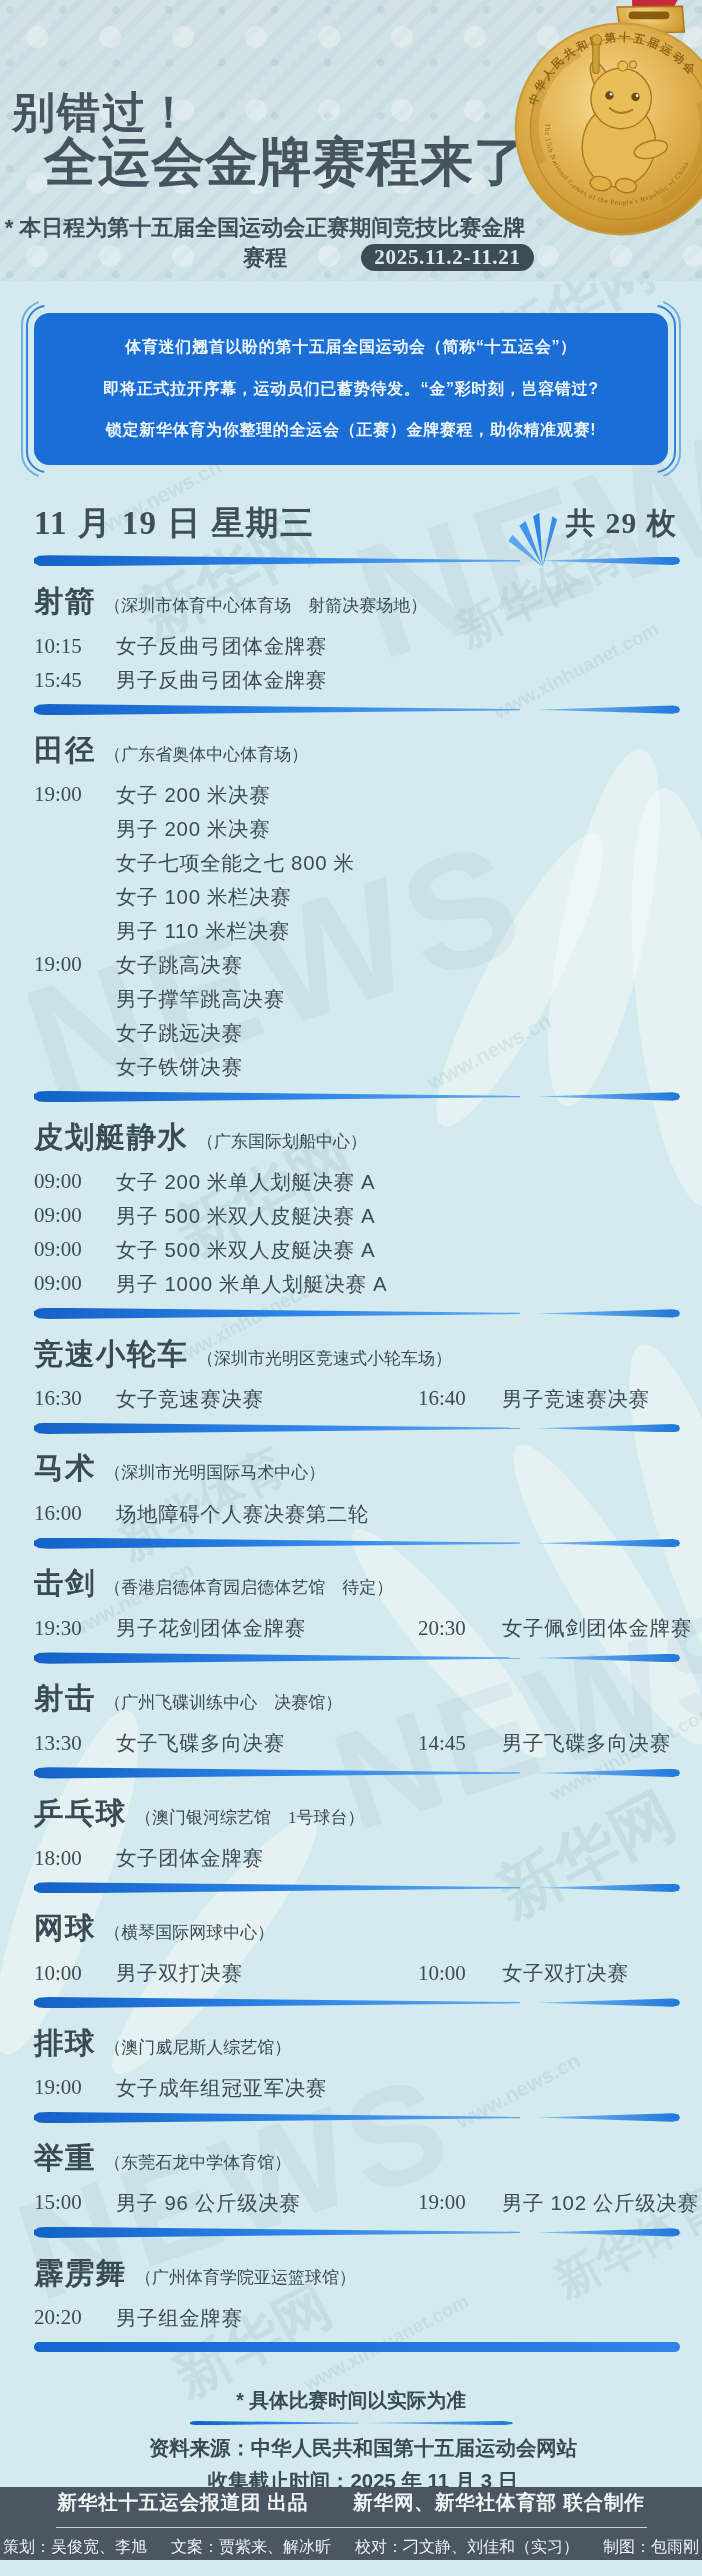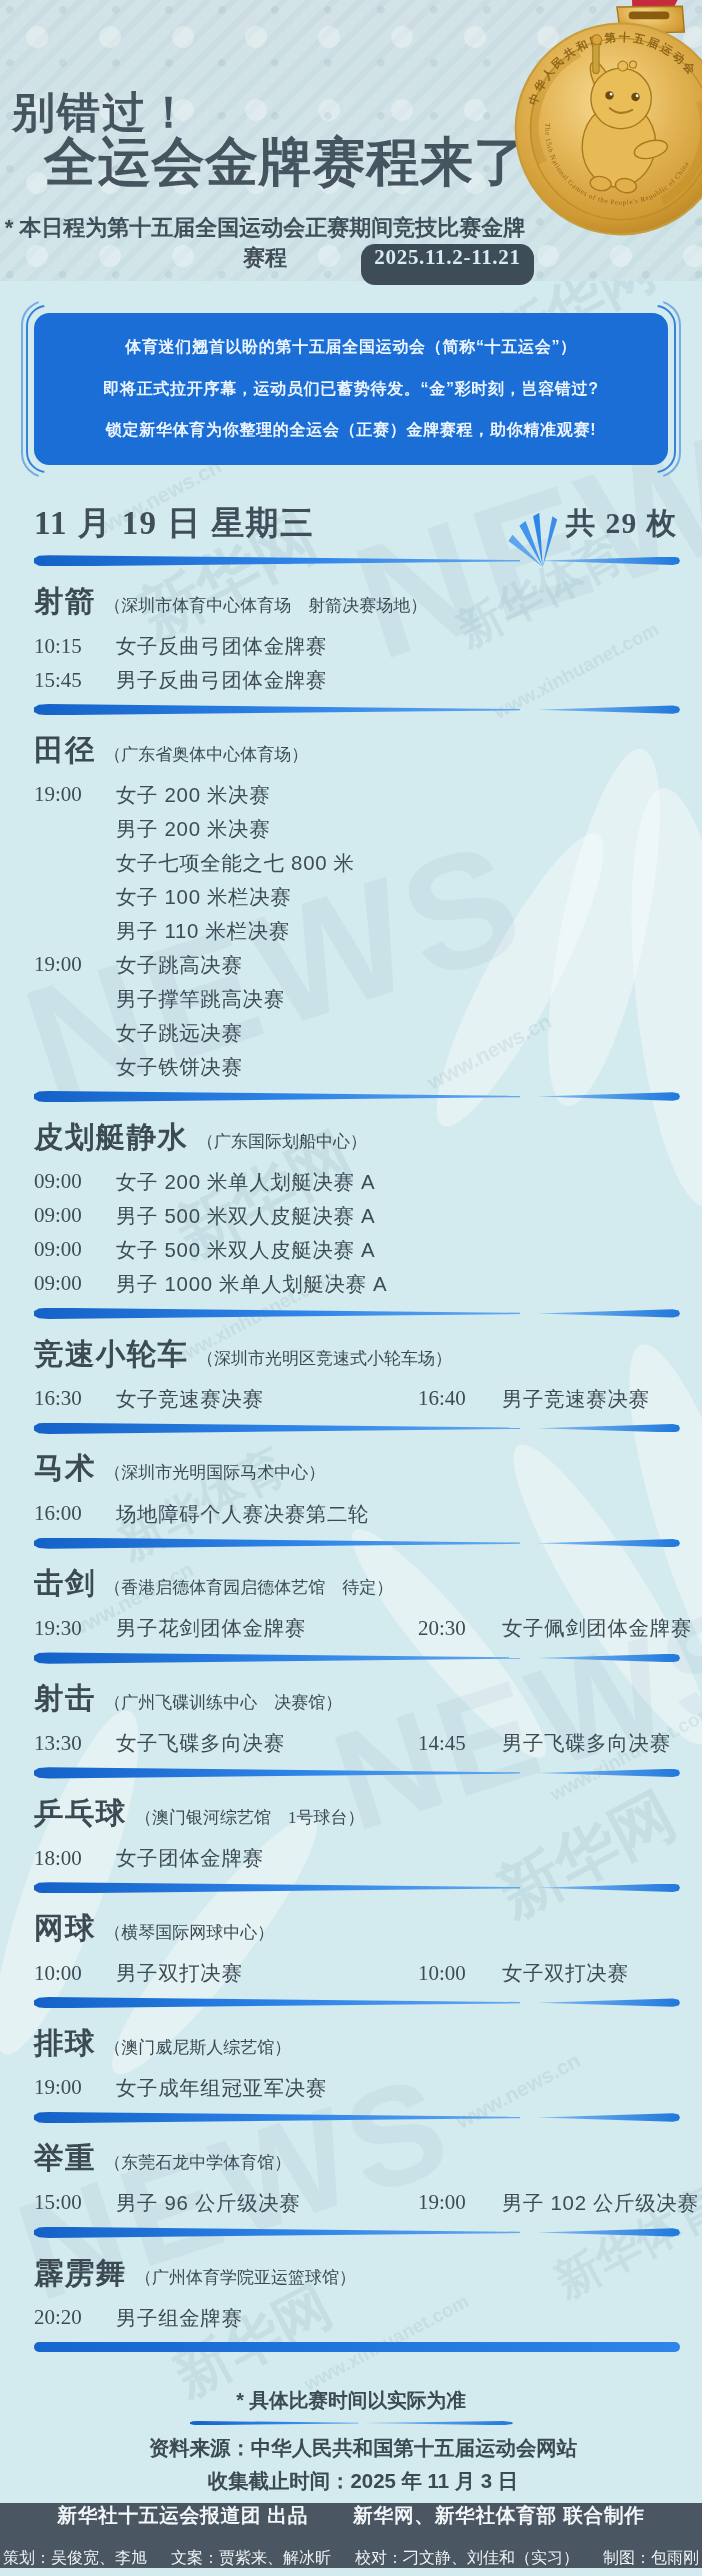--- a/index.html
+++ b/index.html
@@ -21,21 +21,21 @@
       radial-gradient(circle at 9.8px 9.8px, rgba(120,158,170,.16) 3.5px, transparent 4.2px),
       radial-gradient(circle at 37px 37px, rgba(255,255,255,.30) 10.5px, transparent 11.2px),
       repeating-linear-gradient(135deg, rgba(140,178,190,.10) 0 6.3px, transparent 6.3px 18px),
       linear-gradient(#d2e2e6,#d1e5e9);
     background-size:53px 53px,73px 73px,auto,auto;}
   .head-col{position:absolute;left:12px;top:89px;width:530px;}
   .title-l1{font-size:43px;line-height:46px;font-weight:900;color:#45545f;letter-spacing:2.1px;}
   .title-l2{font-size:53px;line-height:53px;font-weight:900;color:#45545f;letter-spacing:0.7px;margin-left:32px;}
   .subtitle{position:absolute;left:0;top:213px;width:530px;text-align:center;
     font-size:22px;font-weight:700;color:#3f4e58;}
-  .badge{position:absolute;left:361px;top:244px;height:41px;line-height:27px;padding:0 13.3px;
+  .badge{position:absolute;left:361px;top:244px;height:27px;line-height:27px;padding:0 13.3px;
     background:#3e4c57;border-radius:14px;color:#d9edf0;
     font-family:"Liberation Serif",serif;font-weight:700;font-size:21px;letter-spacing:0.7px;}
   .medal{position:absolute;left:503px;top:-15.5px;width:211px;height:267px;}
   
   .intro-wrap{position:relative;margin:32px 34px 0;height:152px;z-index:1;}
   .ring{position:absolute;border:2.1px solid rgba(26,110,214,.85);border-radius:21px;pointer-events:none;}
   .ring.r1{inset:-7.7px;}
   .ring.r2{inset:-13.3px;border-color:rgba(26,110,214,.5);border-radius:25px;}
   .ring.clipL{clip-path:inset(-4.2px calc(100% - 18px) -4.2px -4.2px);}
   .ring.clipR{clip-path:inset(-4.2px -4.2px -4.2px calc(100% - 18px));}
@@ -75,21 +75,21 @@
   .note-block{position:absolute;left:0;top:2387px;width:702px;text-align:center;z-index:1;}
   .note{font-size:19.7px;font-weight:700;color:#3c4a52;}
   .divider.small{width:323px;height:4.2px;margin:7px auto 0;}
   .divider.small::before{width:169px;
     clip-path:polygon(0 35%,2% 8%,5% 0,100% 42%,100% 58%,5% 100%,2% 92%,0 65%);}
   .divider.small::after{left:174px;width:149px;height:4.2px;top:0;
     clip-path:polygon(0 50%,94% 0,100% 30%,100% 70%,94% 100%);}
   .src{margin-top:8.4px;font-size:20.4px;font-weight:700;color:#3c4a52;margin-left:24px;}
   .src + .src{margin-top:5.6px;}
   
-  .footer{position:absolute;left:0;bottom:8px;width:702px;height:65px;background:#4a5661;
+  .footer{position:absolute;left:0;bottom:16px;width:702px;height:73px;background:#4a5661;
     display:flex;flex-direction:column;justify-content:center;align-items:center;z-index:2;}
   .f-line1{display:flex;gap:45px;font-size:19.7px;font-weight:700;color:#f2f6f8;letter-spacing:0.7px;}
   .f-div{width:591px;height:1.4px;background:rgba(225,234,239,.85);margin:10.5px 0 9px;}
   .f-line2{display:flex;gap:24px;font-size:16px;font-weight:500;color:#edf2f5;}
 </style>
 </head>
 <body>
 
 <div class="wm-layer">
   <div class="petal" style="left:562px;top:745px;width:84px;height:365px;transform:rotate(12deg);"></div>

